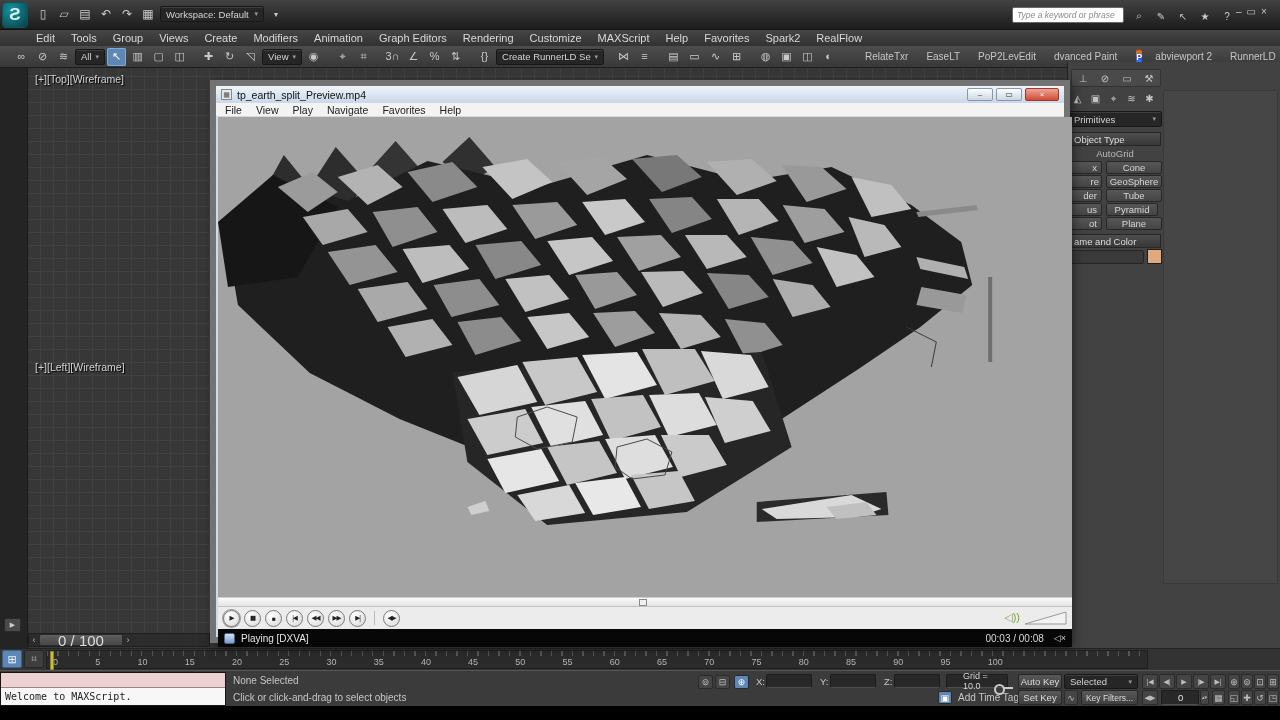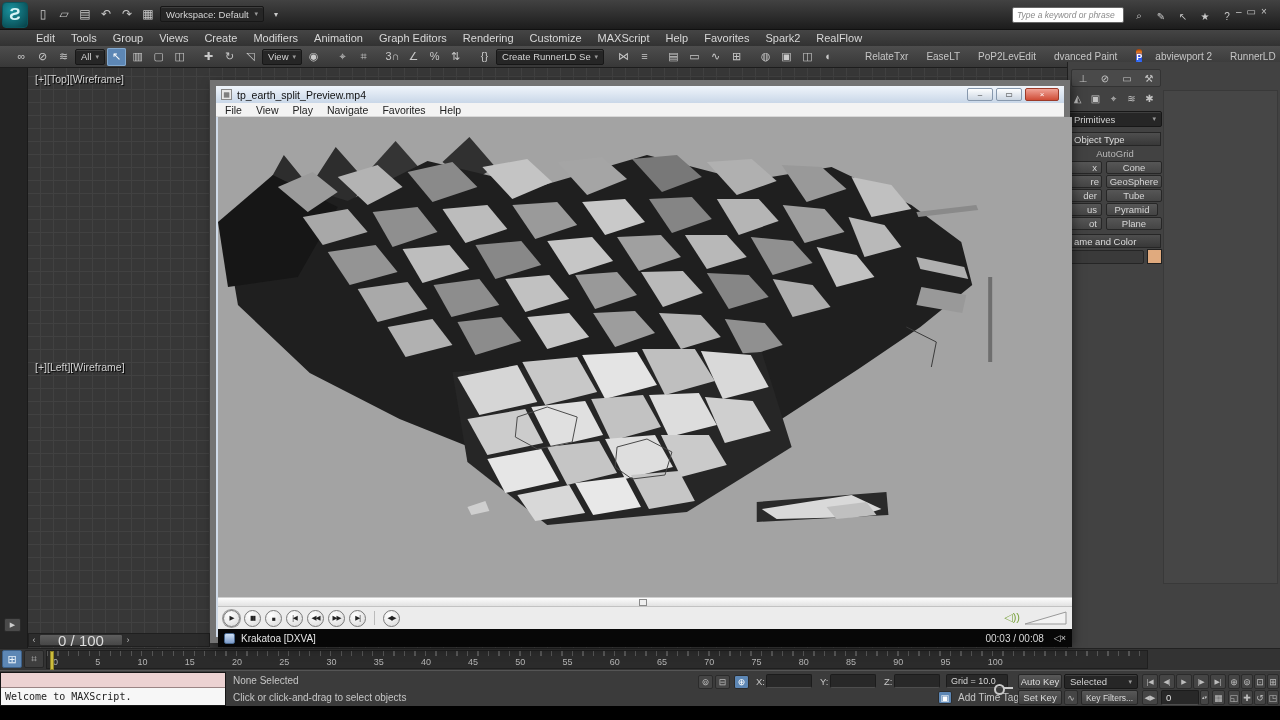--- a/index.html
+++ b/index.html
@@ -46,21 +46,21 @@
 #ruler .ticksbg{position:absolute;left:0;top:0;width:100%;height:5px;background:repeating-linear-gradient(90deg,#555 0 1px,transparent 1px 10.5px)}
 #ticklabels{position:absolute;left:6px;top:6px;width:950px;display:flex;justify-content:space-between}
 .tick{color:#b4b4b4;font-size:9px}
 #timemarker{position:absolute;left:3px;top:0;width:4px;height:19px;background:#cdbd3e;border:1px solid #8f8324}
 
 #statusbar{left:0;top:670px;width:1280px;height:36px;background:#3b3b3b;border-top:1px solid #555}
 #listener{left:0;top:1px;width:226px;height:34px;border:1px solid #151515;position:absolute}
 #listener .pink{height:15px;background:#ecd2d2;border-bottom:1px solid #9a8484}
 #listener .white{height:17px;background:#f7f7f7;color:#222;font-family:"DejaVu Sans Mono",monospace;font-size:10px;display:flex;align-items:center;padding-left:4px}
 .sbtext{color:#c6c6c6;font-size:10px;position:absolute;white-space:nowrap}
-.sbfield{position:absolute;background:#282828;border:1px solid #1c1c1c;border-bottom-color:#4d4d4d;border-radius:2px;color:#d6d6d6;font-size:9.5px;display:flex;align-items:center;padding:0 4px}
+.sbfield{position:absolute;background:#282828;border:1px solid #1c1c1c;border-bottom-color:#4d4d4d;border-radius:2px;color:#d6d6d6;font-size:9.5px;display:flex;align-items:center;padding:0 16px}
 .sbbtn{position:absolute;display:flex;align-items:center;justify-content:center;background:linear-gradient(#585858,#3f3f3f);border:1px solid #262626;border-radius:2px;color:#dcdcdc;font-size:9.5px}
 .sic{display:flex;align-items:center;justify-content:center;color:#bdbdbd;background:#454545;border:1px solid #2b2b2b;border-radius:2px;position:absolute;font-size:9px}
 .navrow{position:absolute;display:flex;gap:1px}
 #keyicon{position:absolute;left:994px;top:12px;width:20px;height:10px}
 #keyicon::before{content:"";position:absolute;left:0;top:1px;width:7px;height:7px;border:2px solid #c9c9c9;border-radius:50%}
 #keyicon::after{content:"";position:absolute;left:10px;top:4px;width:9px;height:2px;background:#c9c9c9}
 
 #cpanel{left:1067px;top:62px;width:213px;height:586px;background:#424242;border-left:1px solid #202020}
 .cptab{width:20px;height:16px;display:inline-flex;align-items:center;justify-content:center;color:#c4c4c4;font-size:10px}
 .cpsub{width:17px;height:15px;display:inline-flex;align-items:center;justify-content:center;color:#c4c4c4;font-size:10px}
@@ -406,21 +406,21 @@
       <span class="cbtn">▶|</span>
       <span class="csep"></span>
       <span class="cbtn">◀▶</span>
       <span id="speaker">◁))</span>
       <svg id="volwedge" width="44" height="14">
         <polygon points="1,13 42,13 42,1 1,13" fill="#f2f2f2" stroke="#999" stroke-width="1"></polygon>
       </svg>
     </div>
     <div id="pstatus">
       <span class="picon"></span>
-      <span class="ptext">Krakatoa [DXVA]</span>
+      <span class="ptext">Playing [DXVA]</span>
       <span class="ptime">00:03 / 00:08</span>
       <span class="pmute">◁×</span>
     </div>
   </div>
 
   <div id="statusbar" class="abs">
     <div id="listener">
       <div class="pink"></div>
       <div class="white">Welcome to MAXScript.</div>
     </div>

